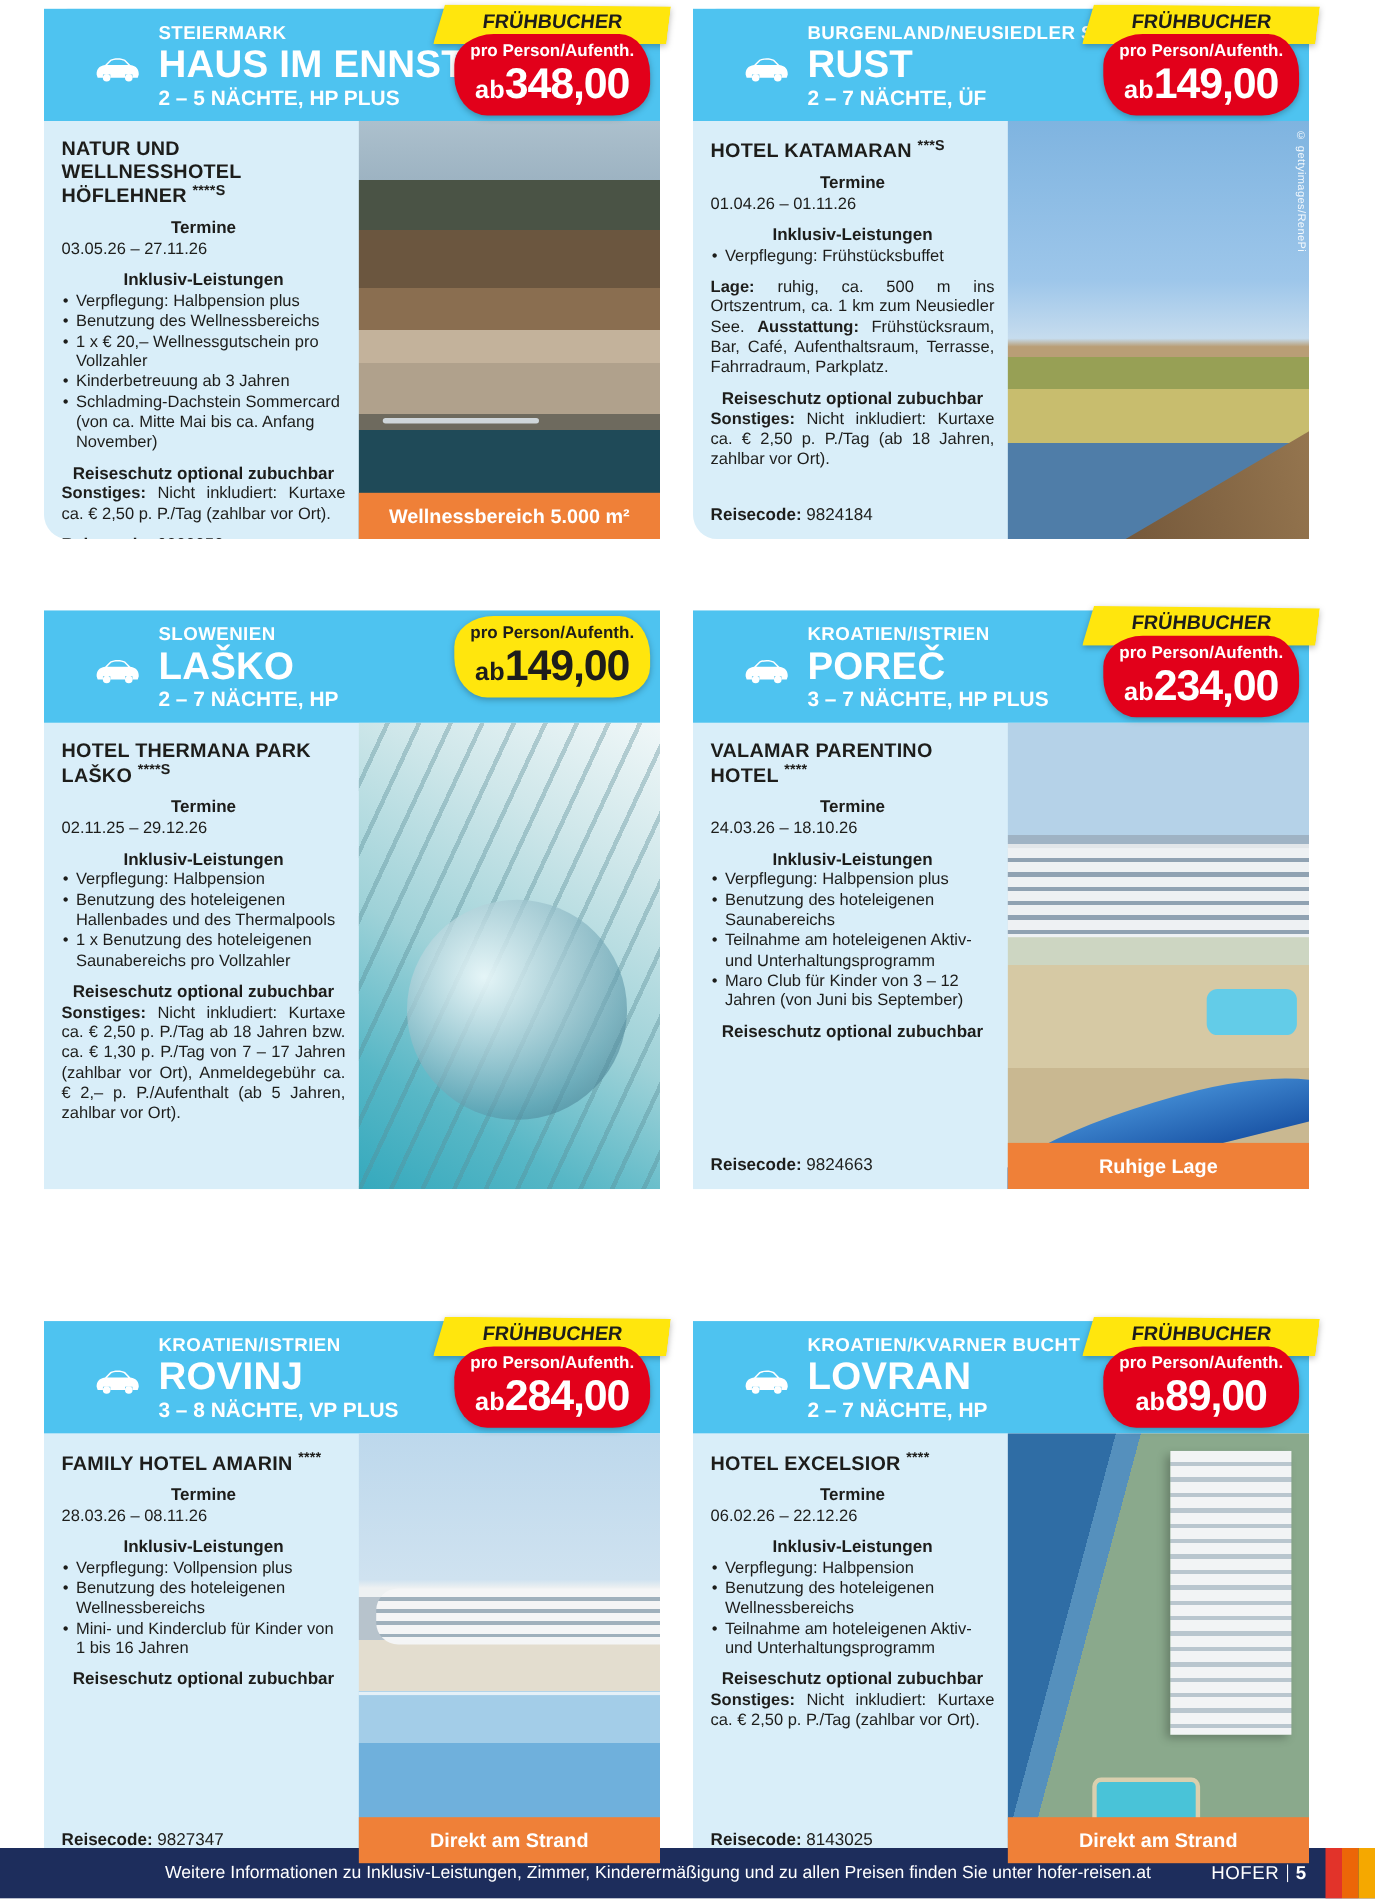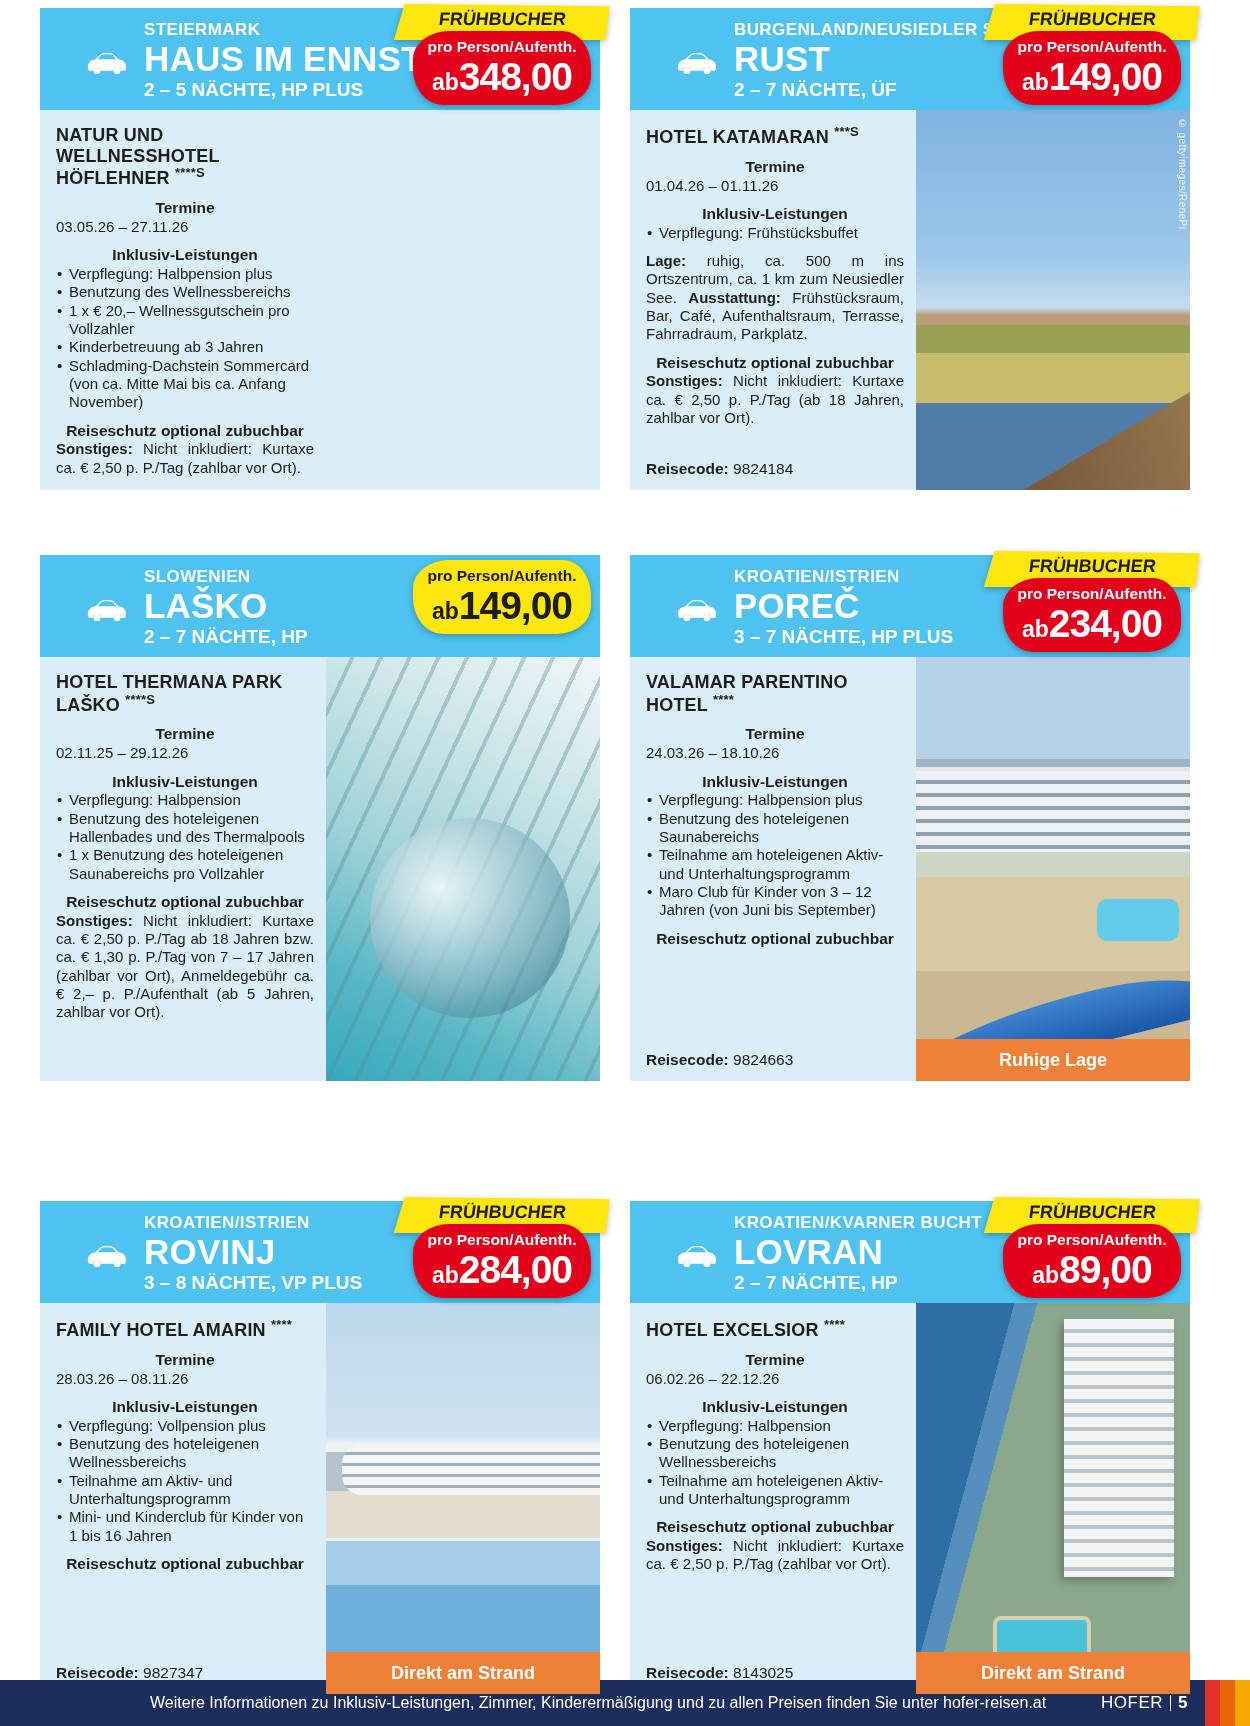--- a/index.html
+++ b/index.html
@@ -5,21 +5,21 @@
   * { box-sizing: border-box; margin: 0; padding: 0; }
   html,body { background:#fff; }
   body {
     width:1250px; height:1726px; position:relative; overflow:hidden;
     font-family:"Liberation Sans", sans-serif; color:#1d1d1b;
   }
   .page { padding:8px 60px 0 40px; }
   .row { display:grid; grid-template-columns:560px 560px; column-gap:30px; }
   .row1 { margin-bottom:65px; }
   .row2 { margin-bottom:120px; }
-  .row1 .card { height:482px; }
+  .row1 .card { height:482px;border-radius:22px; }
   .row2 .card { height:526px; }
   .row3 .card { height:493px; }
 
   
   .card { position:relative; display:flex; flex-direction:column; background:#d9eef9; }
   .chead {
     position:relative; height:102px; flex:0 0 102px; background:#4ec3f0;
     color:#fff; padding:12px 16px 0 104px;
   }
   .car { position:absolute; left:44px; top:42px; width:46px; height:26px; }
@@ -171,20 +171,26 @@
               <li>Kinderbetreuung ab 3 Jahren</li>
               <li>Schladming-Dachstein Sommercard (von ca. Mitte Mai bis ca. Anfang November)</li>
             </ul>
           </div>
           <div class="sec">
             <div class="slabel">Reiseschutz optional zubuchbar</div>
             <p class="just"><b>Sonstiges:</b> <span>Nicht inkludiert: Kurtaxe ca. € 2,50 p. P./Tag (zahlbar vor Ort).</span></p>
           </div>
           <div class="rcode"><b>Reisecode:</b> <span>9823853</span></div>
         </div>
+        <div class="pcol">
+          <div class="photo photo-hoeflehner">
+            <div class="ph-a"></div>
+          </div>
+          <div class="banner">Wellnessbereich 5.000 m²</div>
+        </div>
       </div>
     </article>
 
     <article class="card">
       <header class="chead">
         <svg class="car" viewBox="0 0 48 26">
           <path fill="#fff" d="M4 18c0-5 2-8 8-9l5-5c3-2 11-2 14 0l5 5c6 1 8 4 8 9l-1 3H5z"></path>
           <path fill="#4ec3f0" d="M14 9l4-4c2-1.5 10-1.5 12 0l4 4zM10 21h7v-3h-7zM31 21h7v-3h-7z"></path>
           <circle cx="13.5" cy="21" r="3.6" fill="#fff"></circle>
             <circle cx="34.5" cy="21" r="3.6" fill="#fff"></circle>
@@ -359,21 +365,20 @@
           <h3 class="hotel"><span>FAMILY HOTEL AMARIN</span> <sup class="stars">****</sup></h3>
           <div class="sec">
             <div class="slabel">Termine</div>
             <div>28.03.26 – 08.11.26</div>
           </div>
           <div class="sec">
             <div class="slabel">Inklusiv-Leistungen</div>
             <ul class="blist">
               <li>Verpflegung: Vollpension plus</li>
               <li>Benutzung des hoteleigenen Wellnessbereichs</li>
-              <li>Teilnahme am Aktiv- und Unterhaltungsprogramm</li>
               <li>Mini- und Kinderclub für Kinder von 1 bis 16 Jahren</li>
             </ul>
           </div>
           <div class="sec">
             <div class="slabel">Reiseschutz optional zubuchbar</div>
           </div>
           <div class="rcode"><b>Reisecode:</b> <span>9827347</span></div>
         </div>
         <div class="pcol">
           <div class="photo photo-rovinj">

